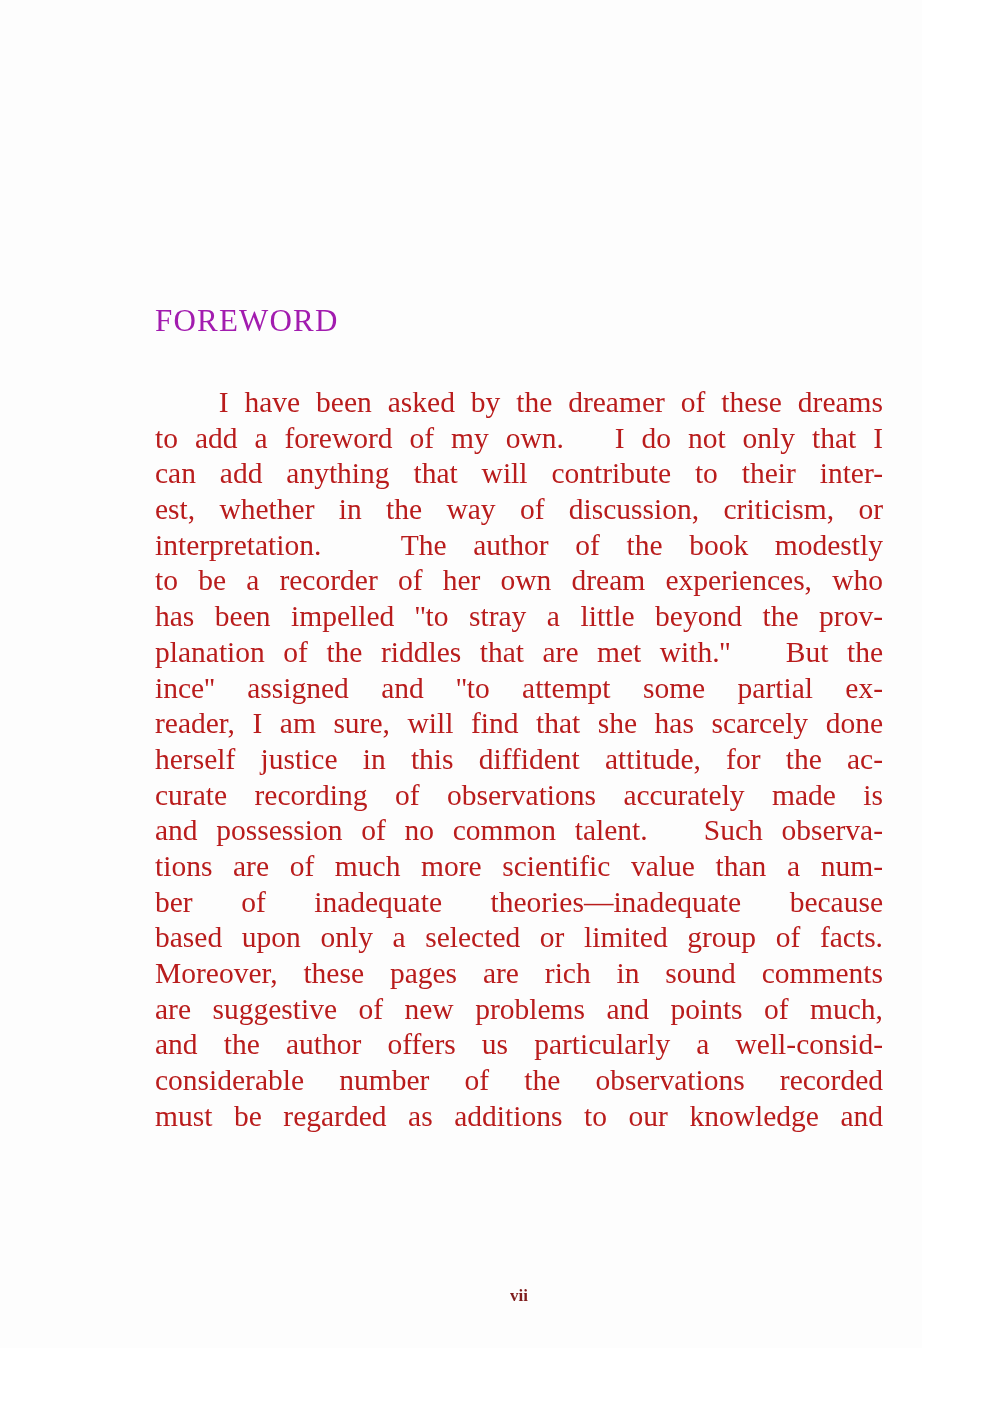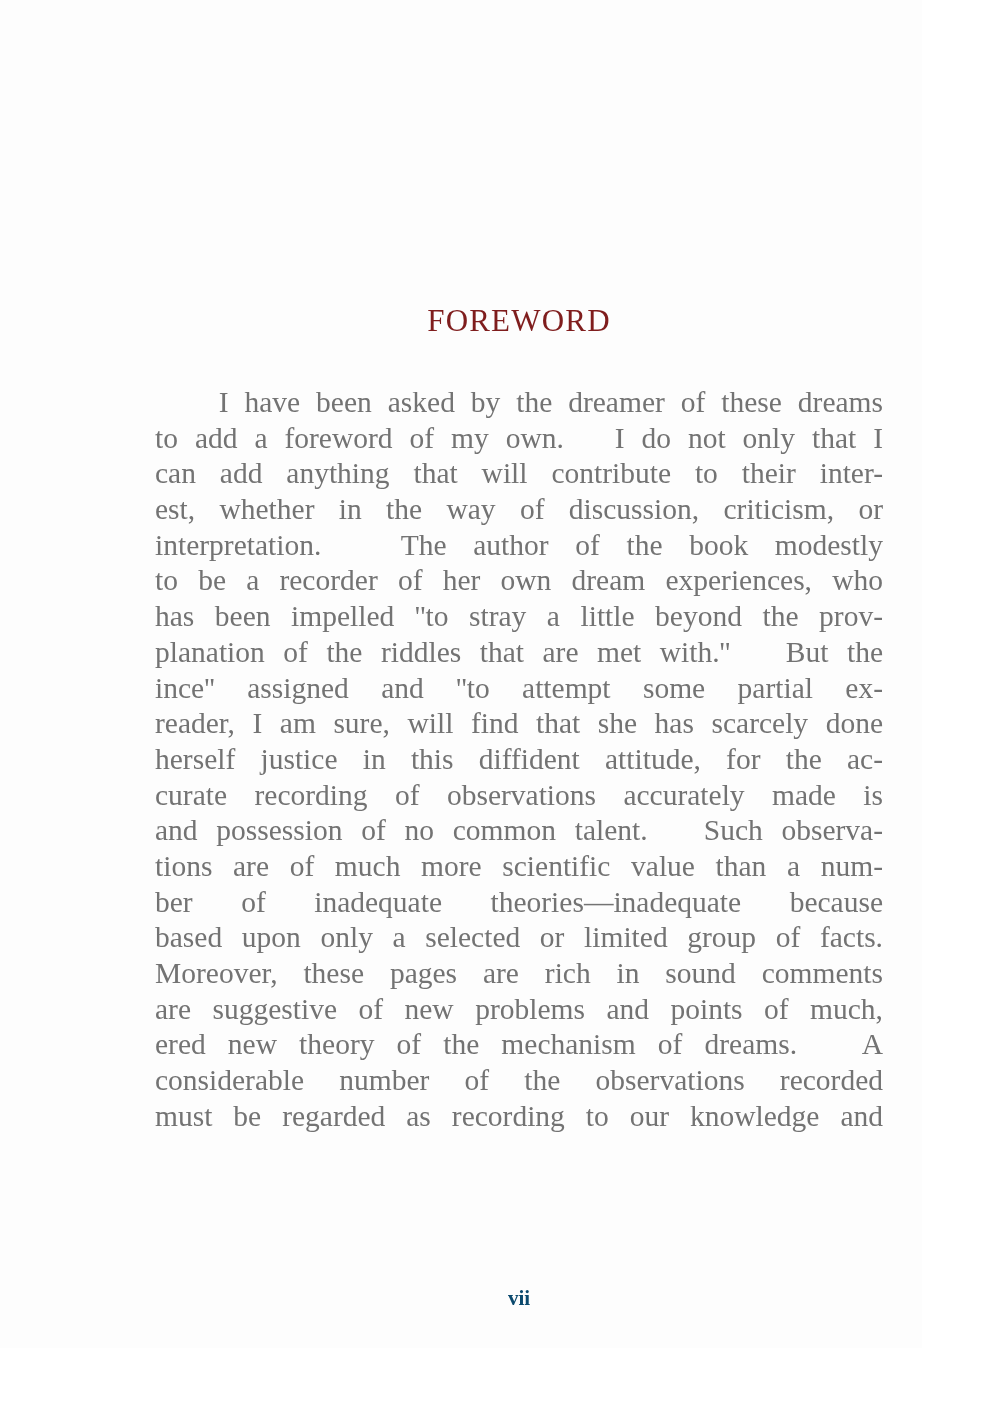--- a/index.html
+++ b/index.html
@@ -31,65 +31,65 @@
     left: 155px;
     top: 0;
     width: 728px;
   }
 
   .heading {
     position: absolute;
     left: 0;
     top: 303px;
     width: 728px;
-    text-align: center;
+    text-align: left;
     font-family: "Liberation Serif", "DejaVu Serif", serif;
     font-size: 31px;
     letter-spacing: 1.2px;
-    color: #7f1d1d;
+    color: #a21caf;
     white-space: nowrap;
   }
 
   .body-block {
     position: absolute;
     left: 0;
     top: 385px;
     width: 728px;
   }
 
   
   .line {
     display: block;
     width: 728px;
     height: 35.7px;
     font-family: "Liberation Serif", "DejaVu Serif", serif;
     font-size: 29.5px;
     line-height: 35.7px;
-    color: #737373;
+    color: #b91c1c;
     text-align: justify;
     text-align-last: justify;
     white-space: pre;
     overflow: hidden;
   }
 
   
   .line.indent {
     text-indent: 0;
   }
 
   .folio {
     position: absolute;
     left: 0;
     top: 1286px;
     width: 728px;
     text-align: center;
     font-family: "Liberation Serif", "DejaVu Serif", serif;
-    font-size: 21px;
+    font-size: 17px;
     font-weight: bold;
-    color: #0c4a6e;
+    color: #7f1d1d;
   }
 </style>
 </head>
 <body>
 
 <div class="page">
 
   <div class="scan-area"></div>
 
   <div class="content">
@@ -108,21 +108,21 @@
       <span class="line">ince'' assigned and ''to attempt some partial ex-</span>
       <span class="line">reader, I am sure, will find that she has scarcely done</span>
       <span class="line">herself justice in this diffident attitude, for the ac-</span>
       <span class="line">curate recording of observations accurately made is</span>
       <span class="line">and possession of no common talent.   Such observa-</span>
       <span class="line">tions are of much more scientific value than a num-</span>
       <span class="line">ber of inadequate theories—inadequate because</span>
       <span class="line">based upon only a selected or limited group of facts.</span>
       <span class="line">Moreover, these pages are rich in sound comments</span>
       <span class="line">are suggestive of new problems and points of much,</span>
-      <span class="line">ered new theory of the mechanism of dreams.   A</span>
+      <span class="line">and the author offers us particularly a well-consid-</span>
       <span class="line">considerable number of the observations recorded</span>
-      <span class="line">must be regarded as recording to our knowledge and</span>
+      <span class="line">must be regarded as additions to our knowledge and</span>
     </div>
 
     <div class="folio">vii</div>
 
   </div>
 </div>
 
 </body></html>

